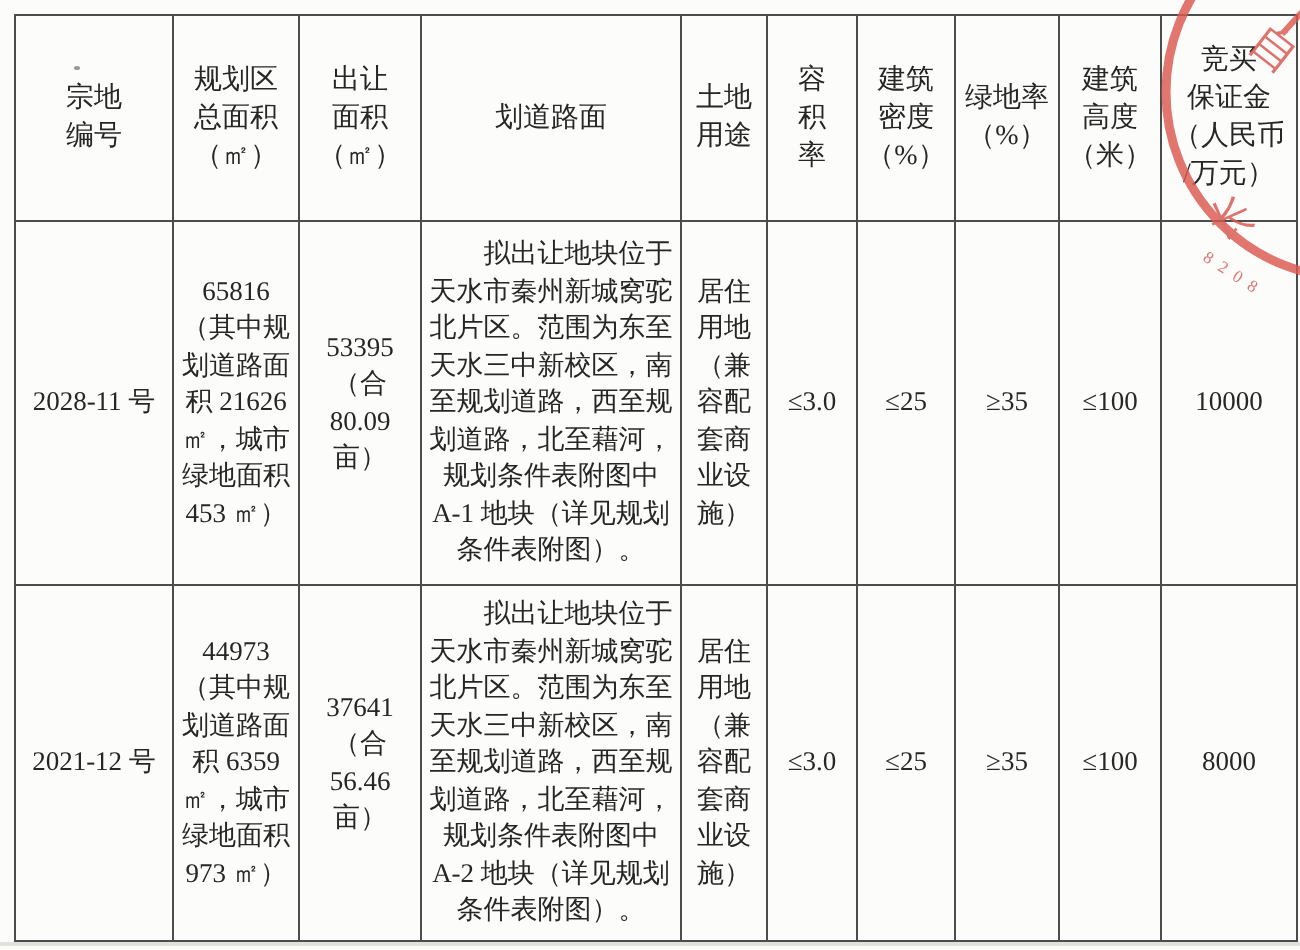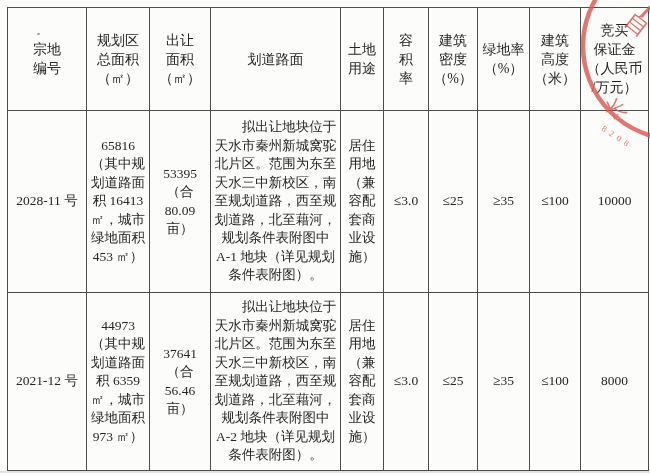--- a/index.html
+++ b/index.html
@@ -93,21 +93,21 @@
 （人民币
 /万元）</th>
     </tr>
   </thead>
   <tbody>
     <tr style="height:182px">
       <td>2028-11 号</td>
       <td>65816
 （其中规
 划道路面
-积 16413
+积 21626
 ㎡，城市
 绿地面积
 453 ㎡）</td>
       <td>53395
 （合
 80.09
 亩）</td>
       <td class="loc">拟出让地块位于天水市秦州新城窝驼北片区。范围为东至天水三中新校区，南至规划道路，西至规划道路，北至藉河，规划条件表附图中 A-1 地块（详见规划条件表附图）。</td>
       <td>居住
 用地

